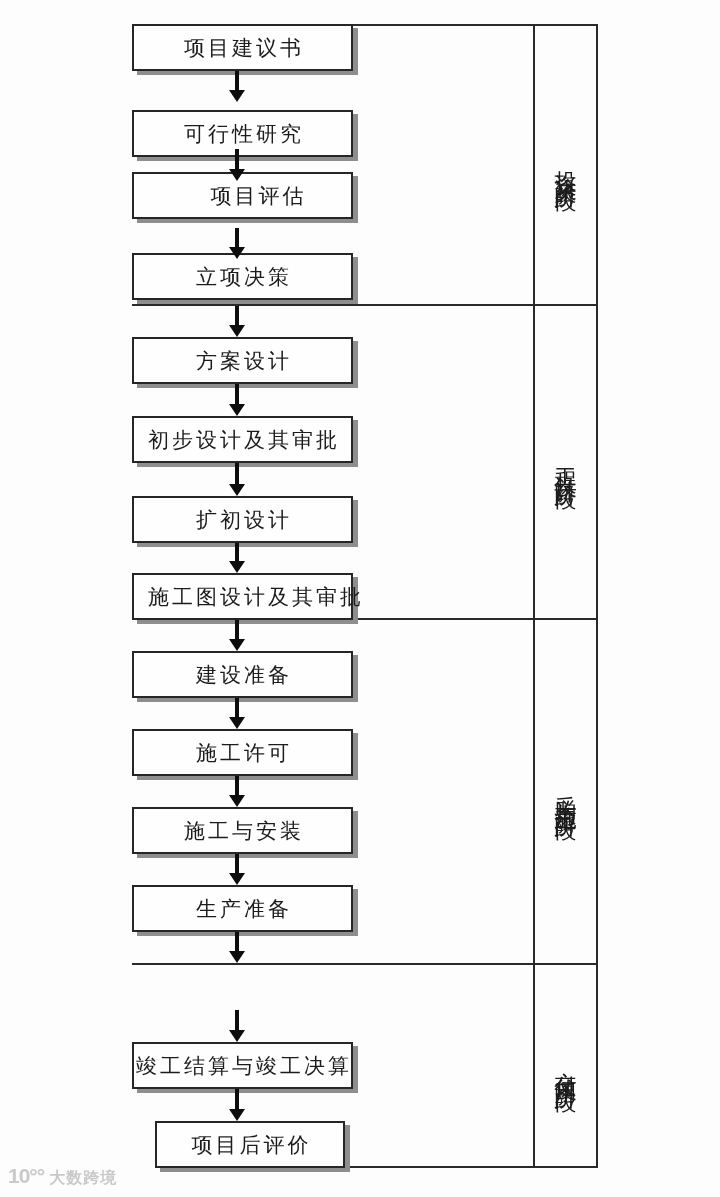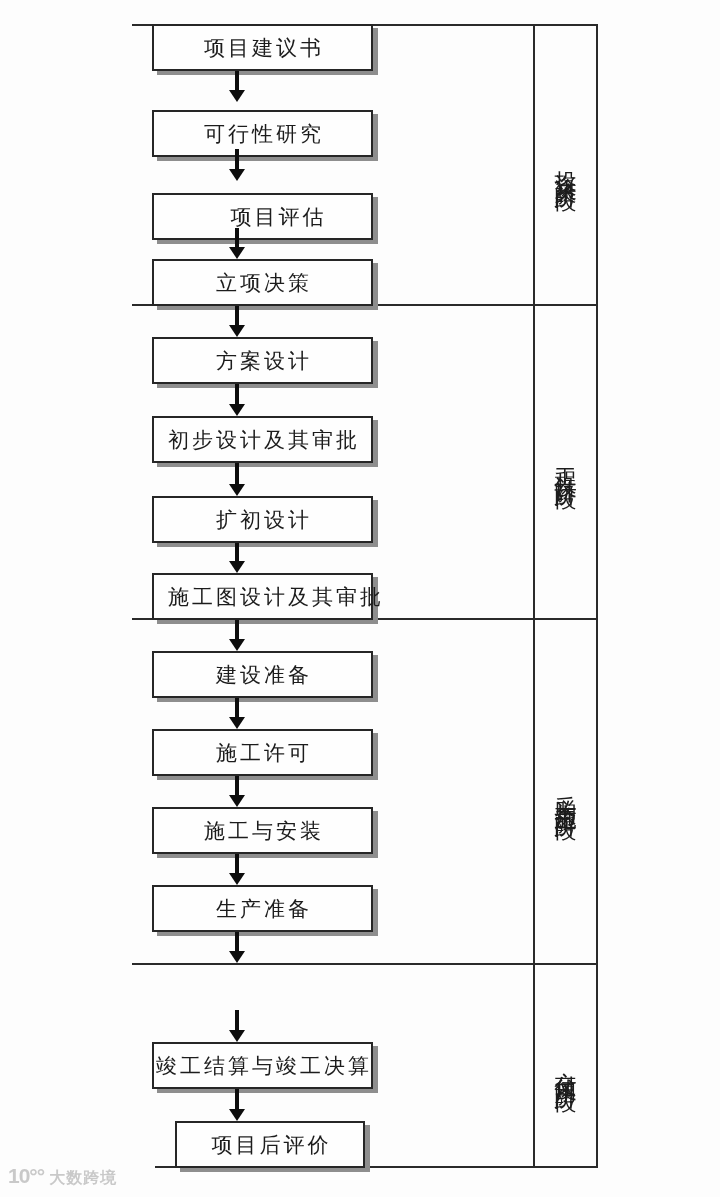--- a/index.html
+++ b/index.html
@@ -19,21 +19,20 @@
   
   .box {
     position: absolute;
     left: 132px; width: 221px; height: 47px;
     box-sizing: border-box;
     background: #fefefe;
     border: 2px solid #262626;
     box-shadow: 5px 4px 0 #8e8e8e;
     display: flex; align-items: center; justify-content: center;
     z-index: 3;
-    margin-left: 20px;
   }
   .box.narrow { left: 155px; width: 190px; }
   .box-label {
     font-size: 21px;
     color: #1c1c1c;
     letter-spacing: 3px;
     text-indent: 3px;
     white-space: nowrap;
   }
 
@@ -106,24 +105,24 @@
   <div class="stage-cell" style="top:963px; height:205px;">
     <span class="stage-label">交付使用阶段</span>
   </div>
 
   <div class="box" style="top:24px;">
     <span class="box-label">项目建议书</span>
   </div>
   <div class="box" style="top:110px;align-items:center;">
     <span class="box-label">可行性研究</span>
   </div>
-  <div class="box" style="top:193px;padding-left:29px;">
+  <div class="box" style="top:172px;padding-left:29px;">
     <span class="box-label">项目评估</span>
   </div>
-  <div class="box" style="top:259px;align-items:center;">
+  <div class="box" style="top:253px;align-items:center;">
     <span class="box-label">立项决策</span>
   </div>
   <div class="box" style="top:337px;">
     <span class="box-label">方案设计</span>
   </div>
   <div class="box" style="top:416px;">
     <span class="box-label">初步设计及其审批</span>
   </div>
   <div class="box" style="top:496px;">
     <span class="box-label">扩初设计</span>

